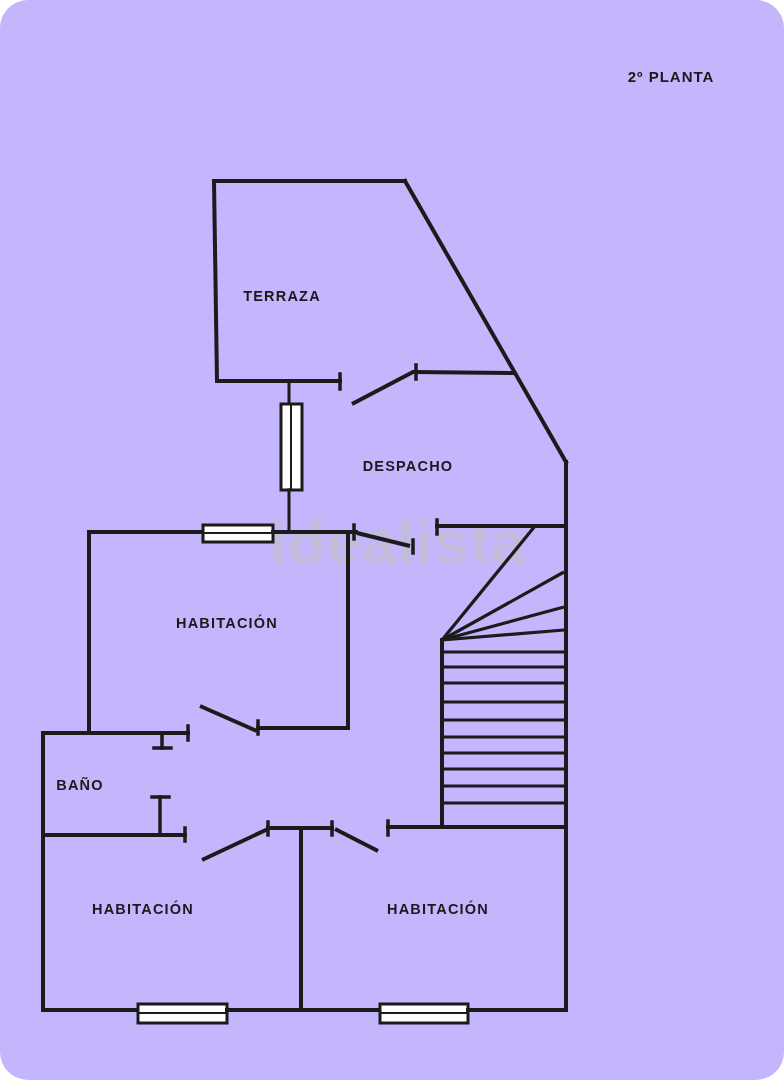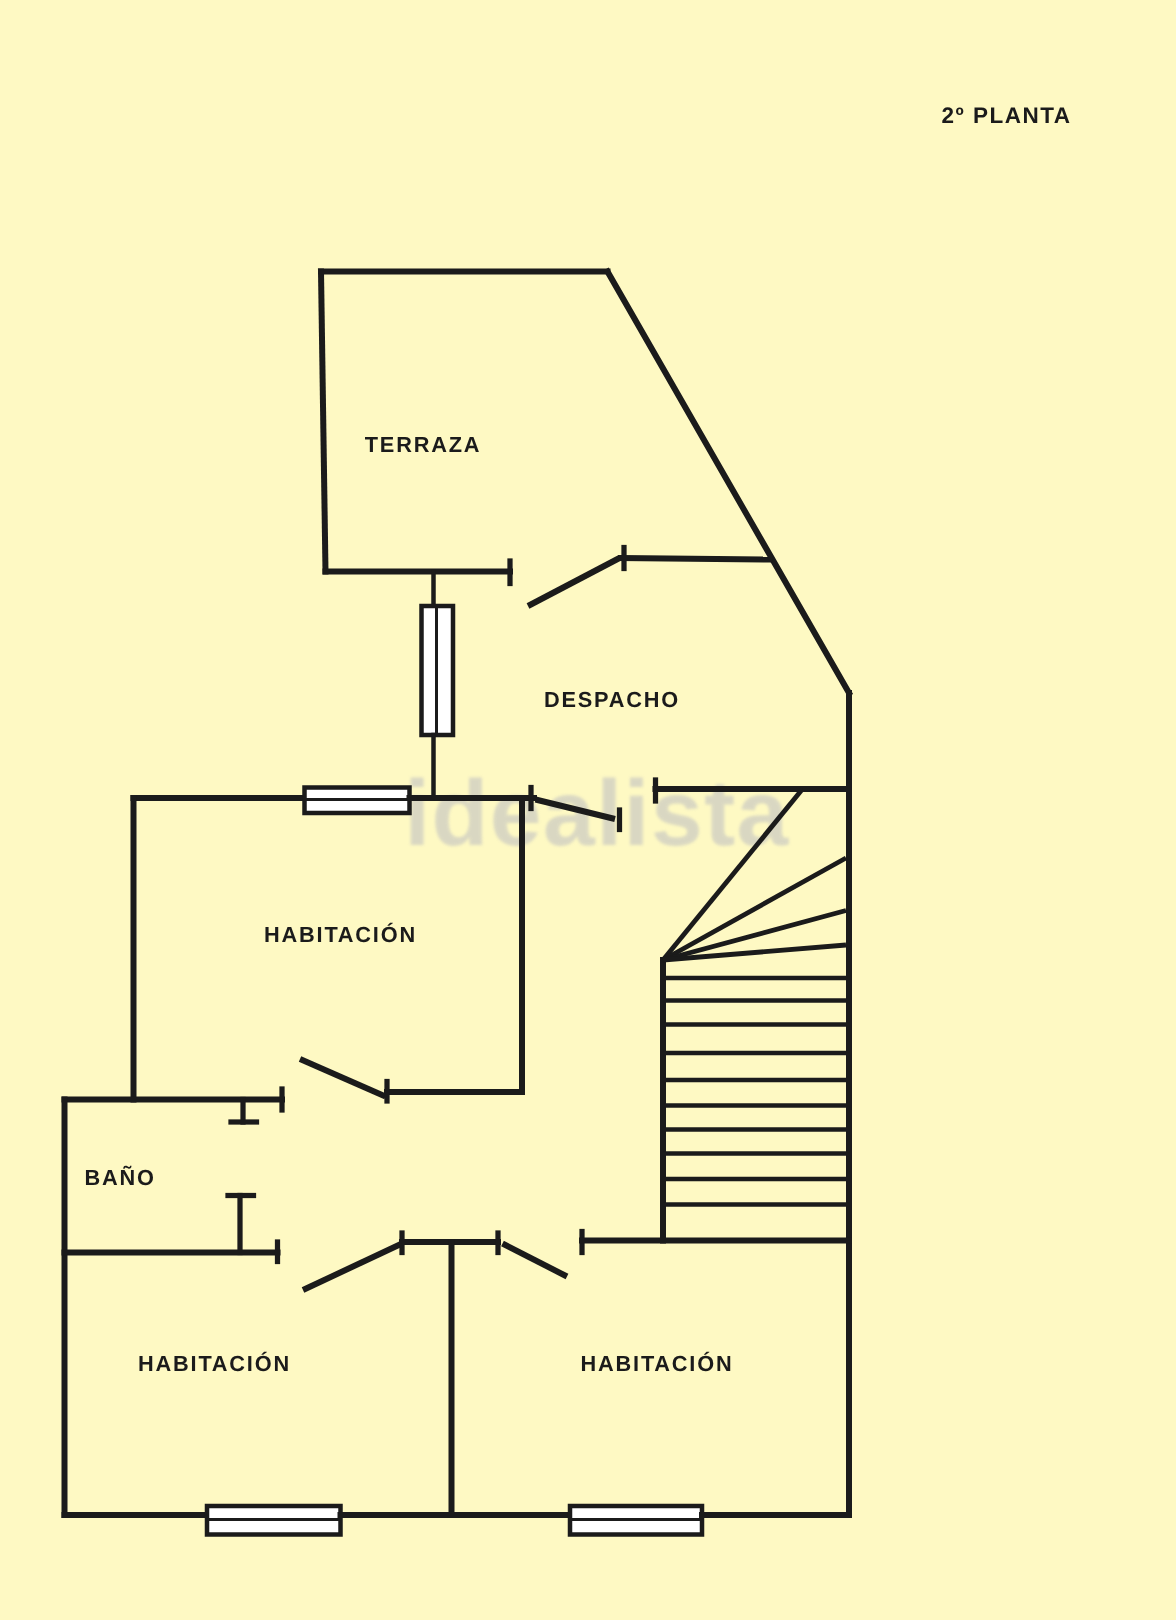--- a/index.html
+++ b/index.html
@@ -1,21 +1,22 @@
 <!DOCTYPE html>
 <html><head>
 <meta charset="utf-8">
 <style>
   html,body{margin:0;padding:0;background:#ffffff;}
   .page{
     position:relative;
     width:784px;height:1080px;
-    background:#fef9c3;
+    background:#c4b5fd;
     font-family:"Liberation Sans", sans-serif;
     overflow:hidden;
+    border-radius:28px;
   }
   svg{display:block;}
   .wall{stroke:#1b1b1b;stroke-width:4;fill:none;stroke-linecap:square;}
   .wall-thin{stroke:#1b1b1b;stroke-width:3;fill:none;stroke-linecap:square;}
   .jamb{stroke:#1b1b1b;stroke-width:3.5;fill:none;stroke-linecap:square;}
   .leaf{stroke:#1b1b1b;stroke-width:4;fill:none;stroke-linecap:butt;}
   .win{stroke:#1b1b1b;stroke-width:3;fill:#ffffff;}
   .win-inner{stroke:#1b1b1b;stroke-width:2;fill:none;}
   .tread{stroke:#1b1b1b;stroke-width:3;fill:none;stroke-linecap:butt;}
   .fan{stroke:#1b1b1b;stroke-width:3.2;fill:none;stroke-linecap:butt;}

